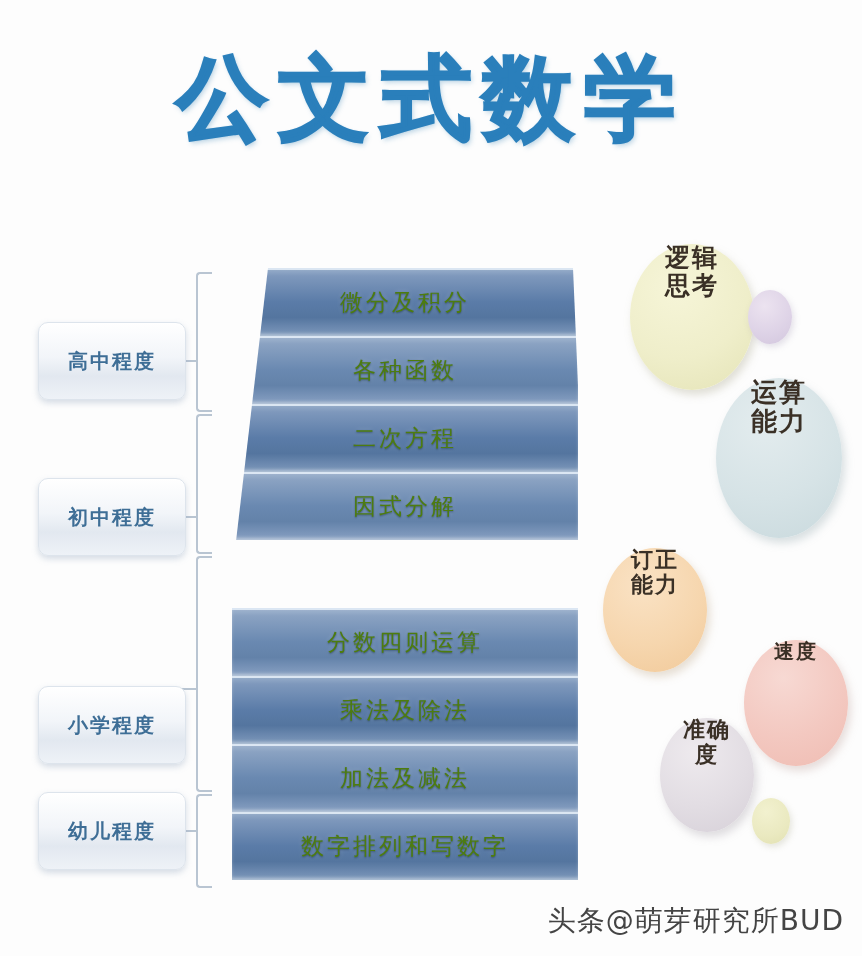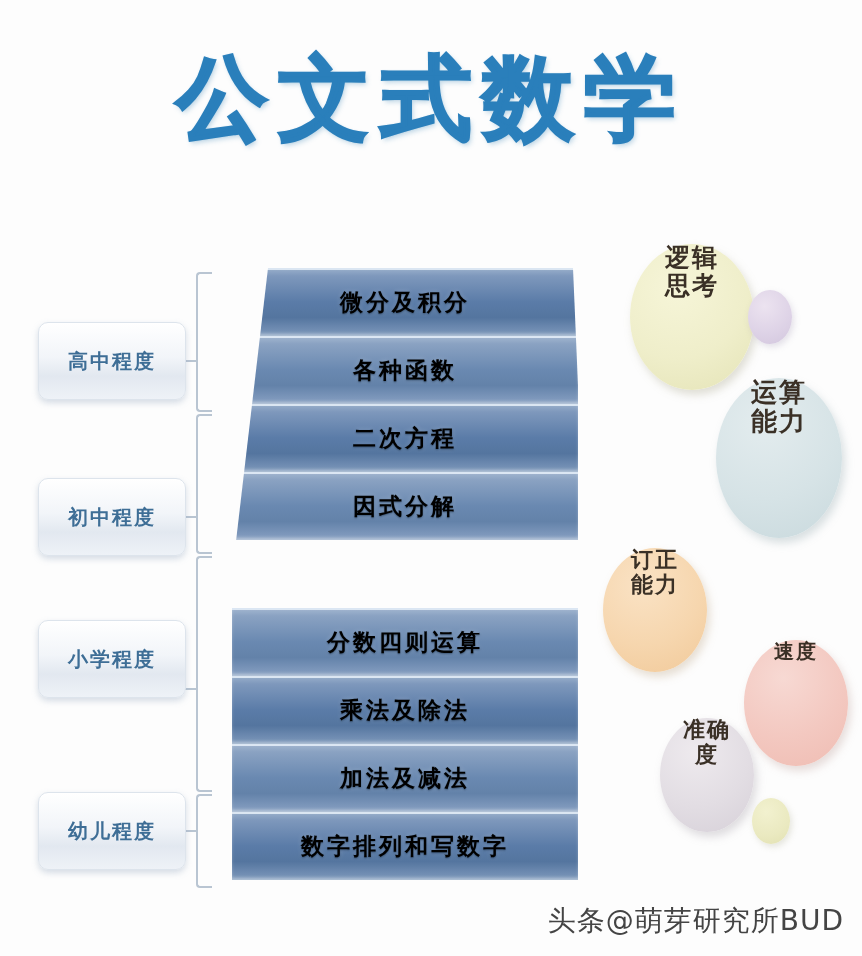--- a/index.html
+++ b/index.html
@@ -75,23 +75,23 @@
         #6382a9 72%,
         #7e98bc 92%,
         #98aec9 100%);
   }
   .band .label {
     position: absolute;
     left: 0; right: 0; top: 0; bottom: 0;
     display: flex;
     align-items: center;
     justify-content: center;
-    color: #000000;
+    color: #4d7c0f;
     font-size: 23px;
-    font-weight: 700;
+    font-weight: 400;
     letter-spacing: 3px;
     text-shadow: 0 1px 2px rgba(30,55,85,0.65), 0 0 5px rgba(255,255,255,0.25);
     user-select: none;
   }
   
   .mask {
     position: absolute;
     top: 0;
     width: 110px;
     height: 620px;
@@ -269,21 +269,21 @@
 
   <div class="bracket" style="top:794px; height:90px;"></div>
   <div class="tick" style="top:830px;"></div>
 
   <div class="stage-label" style="left:38px; top:322px;justify-content:center;">
     <span>高中程度</span>
   </div>
   <div class="stage-label" style="left:38px; top:478px;">
     <span>初中程度</span>
   </div>
-  <div class="stage-label" style="left:38px; top:620px;">
+  <div class="stage-label" style="left:38px; top:686px;">
     <span>小学程度</span>
   </div>
   <div class="stage-label" style="left:38px; top:792px;">
     <span>幼儿程度</span>
   </div>
 
   <div class="bubble" id="bub-logic">
     <span>
       <span class="btxt">逻辑</span>
       <span class="btxt">思考</span>

